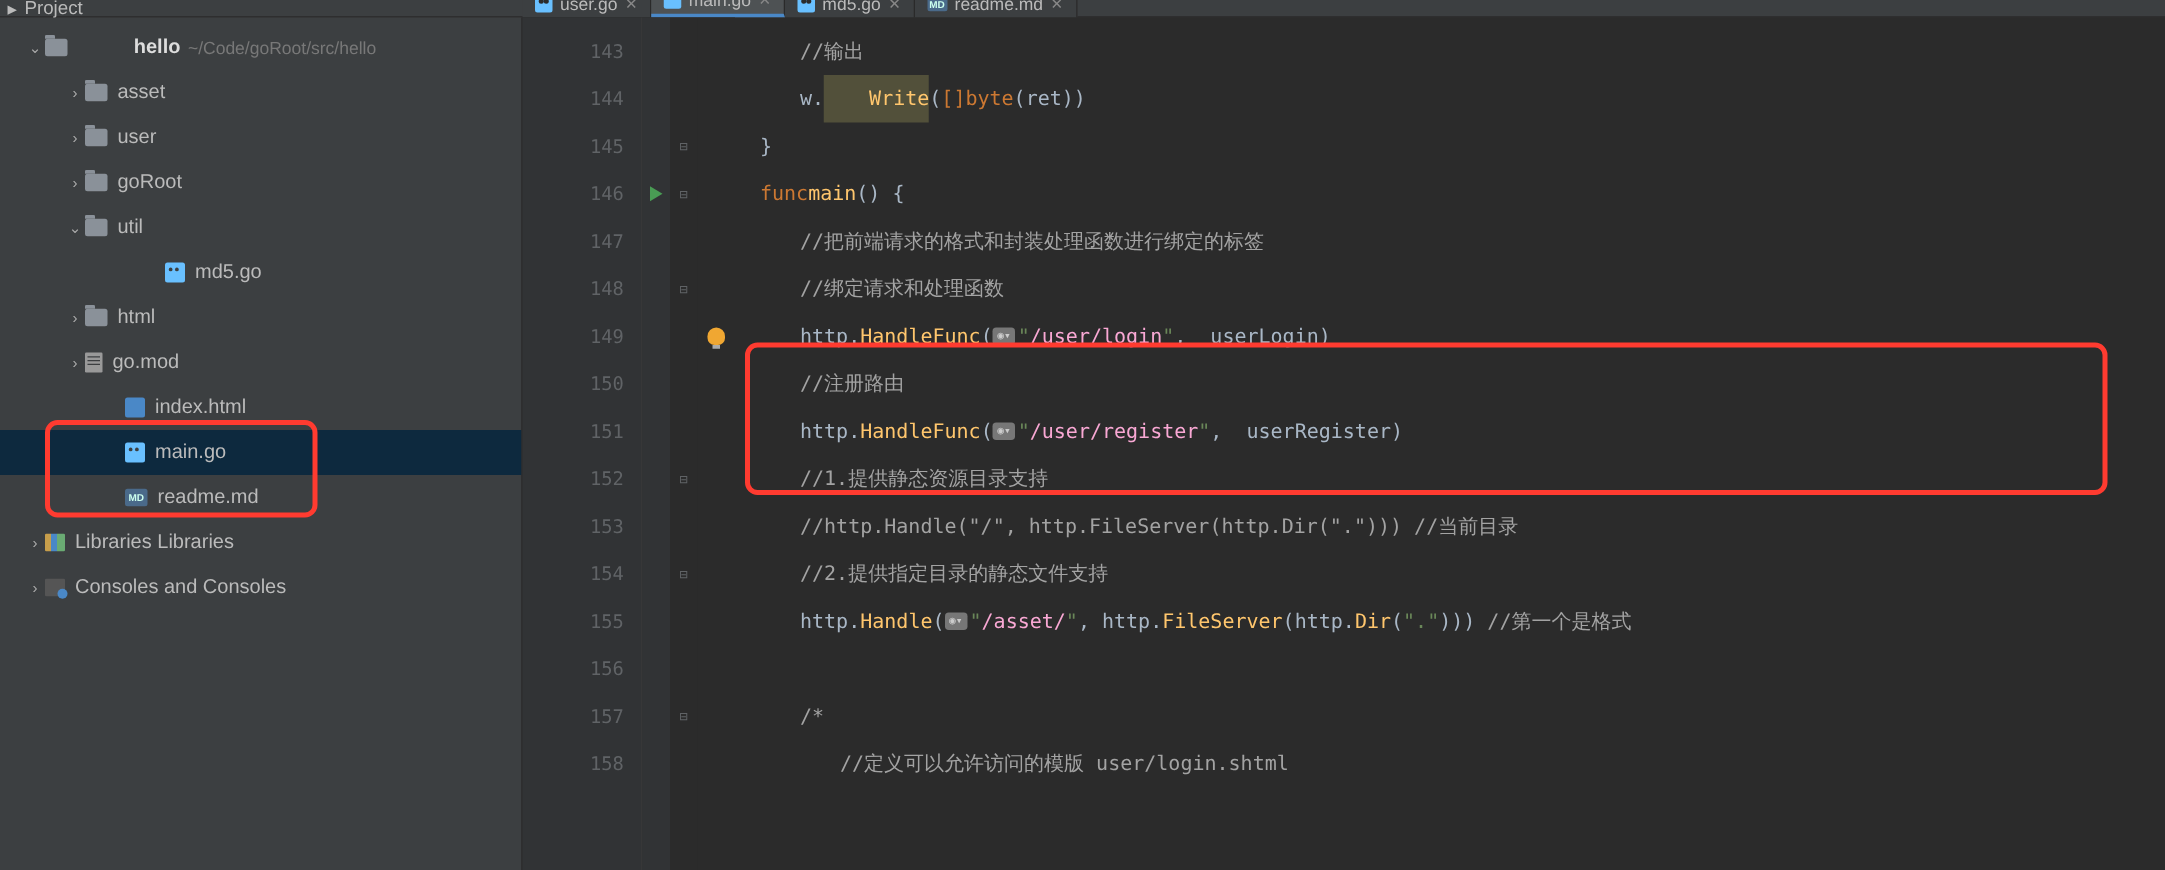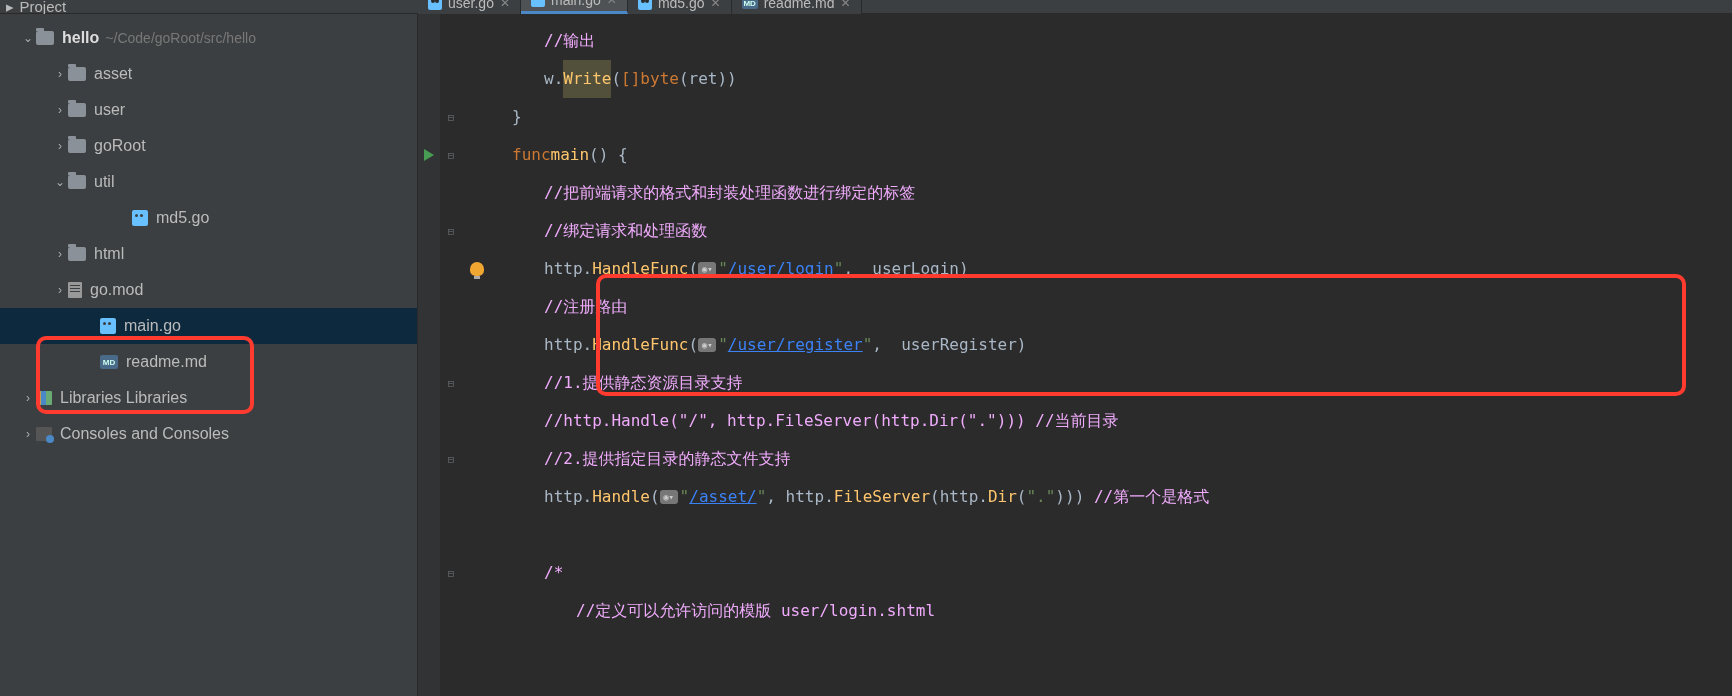--- a/index.html
+++ b/index.html
@@ -34,39 +34,39 @@
   .tree .mod-file::before{content:"";position:absolute;top:3px;left:2px;right:2px;height:1px;background:#3c3f41;box-shadow:0 3px 0 #3c3f41,0 6px 0 #3c3f41;}
   .tree .lib-icon { width:16px; height:14px; display:inline-block; margin-right:8px; background:linear-gradient(90deg,#c79e4b 30%,#4a88c7 30% 60%,#6aab73 60%); border-radius:1px; }
   .tree .scratch-icon { width:16px; height:14px; display:inline-block; margin-right:8px; background:#555; border-radius:1px; position:relative; }
   .tree .scratch-icon::after{content:"";position:absolute;width:8px;height:8px;border-radius:50%;background:#4a88c7;bottom:-2px;right:-2px;}
   .tree li.depth1 { padding-left:20px; }
   .tree li.depth2 { padding-left:52px; }
   .tree li.depth3 { padding-left:84px; }
   .tree li.depth4 { padding-left:116px; }
   .tree li.selected { background:#0d293e; }
   .tree .path-suffix { color:#787878; font-size:14px; margin-left:6px; }
-  .tree .bold { font-weight:bold; color:#ddd; }
+  .tree .bold { font-weight:bold; color:#ddd;margin-left:45px; }
   .redbox { position:absolute; border:4px solid #ff3b30; border-radius:10px; pointer-events:none; }
   
   .editor { flex:1; display:flex; background:#2b2b2b; position:relative; }
   .gutter { width:96px; background:#313335; text-align:right; color:#606366; padding:8px 14px 0 0; font-size:15px; line-height:38px; border-right:1px solid #3a3a3a; }
   .gutter .ln { height:38px; }
   .gutter-icons { width:22px; background:#313335; padding-top:8px; }
   .gutter-icons .gi { height:38px; display:flex; align-items:center; justify-content:center; }
   .run-tri { width:0; height:0; border-left:10px solid #499c54; border-top:6px solid transparent; border-bottom:6px solid transparent; }
   .fold { width:22px; background:#2b2b2b; padding-top:8px; }
   .fold .fi { height:38px; display:flex; align-items:center; justify-content:center; color:#606366; font-size:11px; }
   .code { flex:1; padding:8px 0 0 20px; font-size:16px; line-height:38px; white-space:pre; }
-  .c-comment { color:#f0abfc; }
+  .c-comment { color:#a3a3a3; }
   .c-key { color:#cc7832;text-align:center; }
   .c-func { color:#ffc66d; }
   .c-str { color:#6a8759; }
   .c-ident { color:#a9b7c6; }
-  .c-link { color:#3b82f6; text-decoration:underline; }
-  .c-warn { background:#52503a; }
+  .c-link { color:#f9a8d4; }
+  .c-warn { background:#52503a;padding-left:36px; }
   .globe { display:inline-flex; width:18px; height:14px; background:#777; border-radius:3px; align-items:center; justify-content:center; font-size:9px; color:#ccc; margin-right:2px; vertical-align:middle;}
   .bulb { display:inline-block; width:14px; height:14px; background:#f0a732; border-radius:50% 50% 40% 40%; position:relative; }
   .bulb::after{content:"";position:absolute;bottom:-3px;left:4px;width:6px;height:3px;background:#aaa;}
   .code .row { height:38px; display:flex; align-items:center; }
   .code .indent1 { padding-left:32px; }
   .code .indent2 { padding-left:64px; }
   .bulb-col { width:30px; background:#2b2b2b; padding-top:8px; }
   .bulb-col .bc { height:38px; display:flex; align-items:center; justify-content:center; }
 </style>
 </head>
@@ -144,20 +144,25 @@
           </li>
           <li class="depth2">
             <span class="arrow">›</span>
             <span class="folder"></span>
             <span>html</span>
           </li>
           <li class="depth2">
             <span class="arrow">›</span>
             <span class="mod-file"></span>
             <span>go.mod</span>
+          </li>
+          <li class="depth3">
+            <span class="arrow"></span>
+            <span class="html-file"></span>
+            <span>index.html</span>
           </li>
           <li class="depth3 selected">
             <span class="arrow"></span>
             <span class="go-file"></span>
             <span>main.go</span>
           </li>
           <li class="depth3">
             <span class="arrow"></span>
             <span class="md-file">MD</span>
             <span>readme.md</span>
@@ -172,20 +177,38 @@
         <li class="depth1">
           <span class="arrow">›</span>
           <span class="scratch-icon"></span>
           <span>Consoles and Consoles</span>
         </li>
       </ul>
       <div class="redbox" style="left:36px; top:322px; width:218px; height:78px;"></div>
     </div>
 
     <div class="editor">
+      <div class="gutter" id="gutter">
+          <div class="ln">143</div>
+          <div class="ln">144</div>
+          <div class="ln">145</div>
+          <div class="ln">146</div>
+          <div class="ln">147</div>
+          <div class="ln">148</div>
+          <div class="ln">149</div>
+          <div class="ln">150</div>
+          <div class="ln">151</div>
+          <div class="ln">152</div>
+          <div class="ln">153</div>
+          <div class="ln">154</div>
+          <div class="ln">155</div>
+          <div class="ln">156</div>
+          <div class="ln">157</div>
+          <div class="ln">158</div>
+        </div>
       <div class="gutter-icons" id="gicons">
           <div class="gi"></div>
           <div class="gi"></div>
           <div class="gi"></div>
           <div class="gi">
             <div class="run-tri"></div>
           </div>
           <div class="gi"></div>
           <div class="gi"></div>
           <div class="gi"></div>

